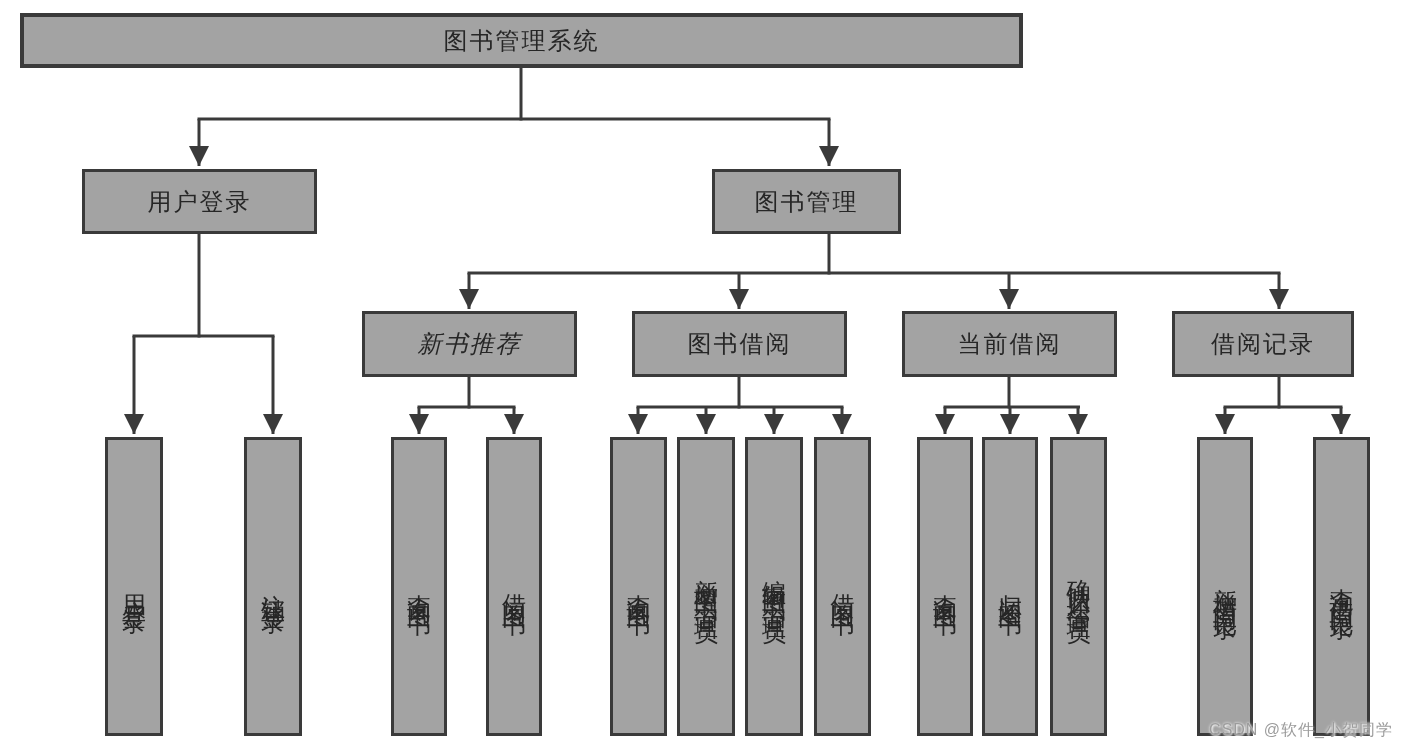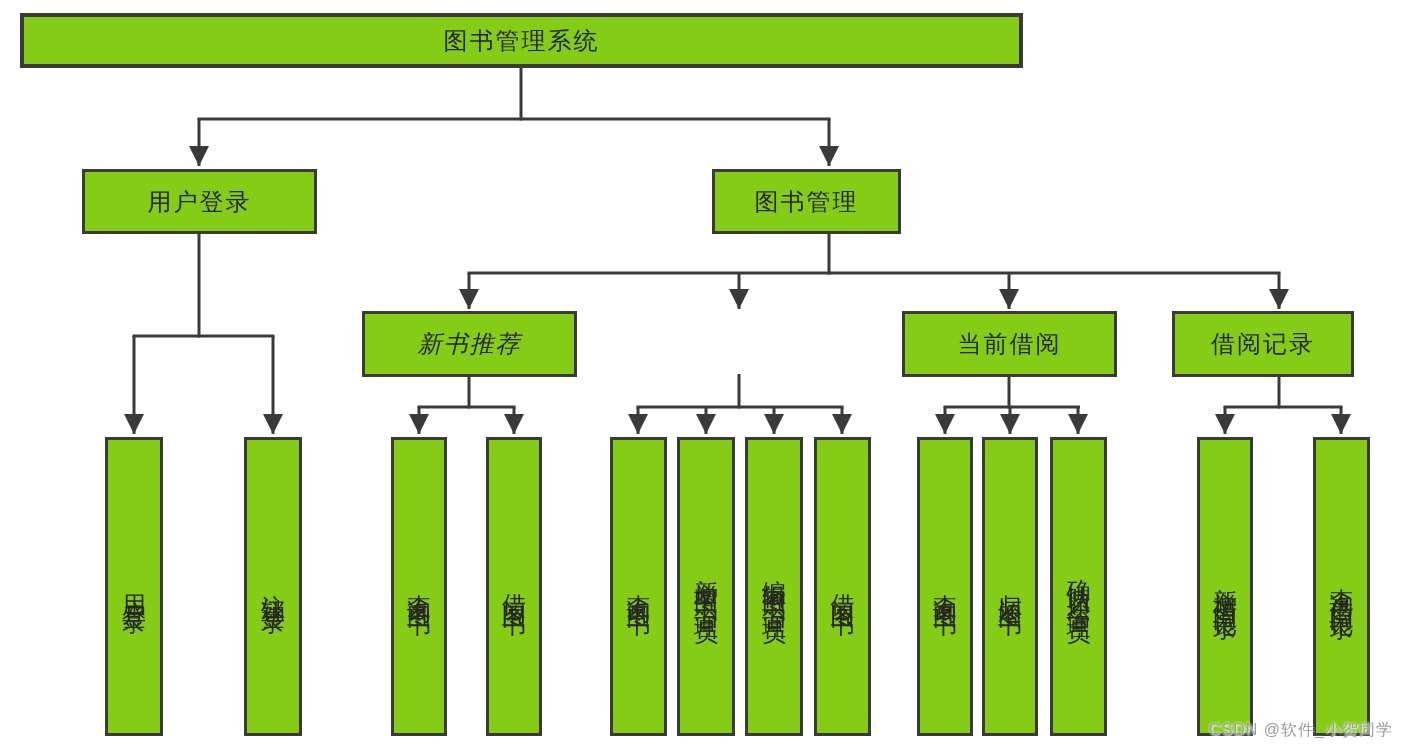--- a/index.html
+++ b/index.html
@@ -1,20 +1,20 @@
 <!DOCTYPE html>
 <html><head>
 <meta charset="utf-8">
 <style>
   html,body{margin:0;padding:0;background:#ffffff;}
   body{width:1405px;height:747px;position:relative;overflow:hidden;
        font-family:"Liberation Sans","DejaVu Sans",sans-serif;}
   .stage{position:absolute;inset:0;width:1405px;height:747px;}
   svg.connectors{position:absolute;left:0;top:0;width:1405px;height:747px;}
-  .box{position:absolute;box-sizing:border-box;background:#84cc16;
+  .box{position:absolute;box-sizing:border-box;background:#a3a3a3;
        border:3px solid #3a3a3a;color:#262626;
        display:flex;align-items:center;justify-content:center;}
   .box.h{font-size:24px;letter-spacing:2px;white-space:nowrap;}
   .box.root{border-width:4px;}
   .box.v{writing-mode:vertical-rl;text-orientation:mixed;
          font-size:24px;letter-spacing:6px;line-height:1;}
   .watermark{position:absolute;right:12px;bottom:6px;font-size:16px;
              color:#9c9c9c;letter-spacing:1px;white-space:nowrap;
              text-shadow:0 0 3px #ffffff,1px 1px 2px rgba(255,255,255,.9);
              z-index:5;}
@@ -80,20 +80,21 @@
       </g>
     </g>
   </svg>
 
   <div class="box h root" style="left:20px;top:13px;width:1003px;height:55px;">图书管理系统</div>
 
   <div class="box h" style="left:82px;top:169px;width:235px;height:65px;">用户登录</div>
   <div class="box h" style="left:712px;top:169px;width:189px;height:65px;">图书管理</div>
 
   <div class="box h" style="left:362px;top:311px;width:215px;height:66px;font-style:italic;">新书推荐</div>
+  <div class="box h" style="left:632px;top:311px;width:215px;height:66px;">图书借阅</div>
   <div class="box h" style="left:902px;top:311px;width:215px;height:66px;">当前借阅</div>
   <div class="box h" style="left:1172px;top:311px;width:182px;height:66px;">借阅记录</div>
 
   <div class="box v" style="left:105px;top:437px;width:58px;height:299px;">用户登录</div>
   <div class="box v" style="left:244px;top:437px;width:58px;height:299px;">注销登录</div>
 
   <div class="box v" style="left:391px;top:437px;width:56px;height:299px;">查询图书</div>
   <div class="box v" style="left:486px;top:437px;width:56px;height:299px;">借阅图书</div>
 
   <div class="box v" style="left:610px;top:437px;width:57px;height:299px;">查询图书</div>

